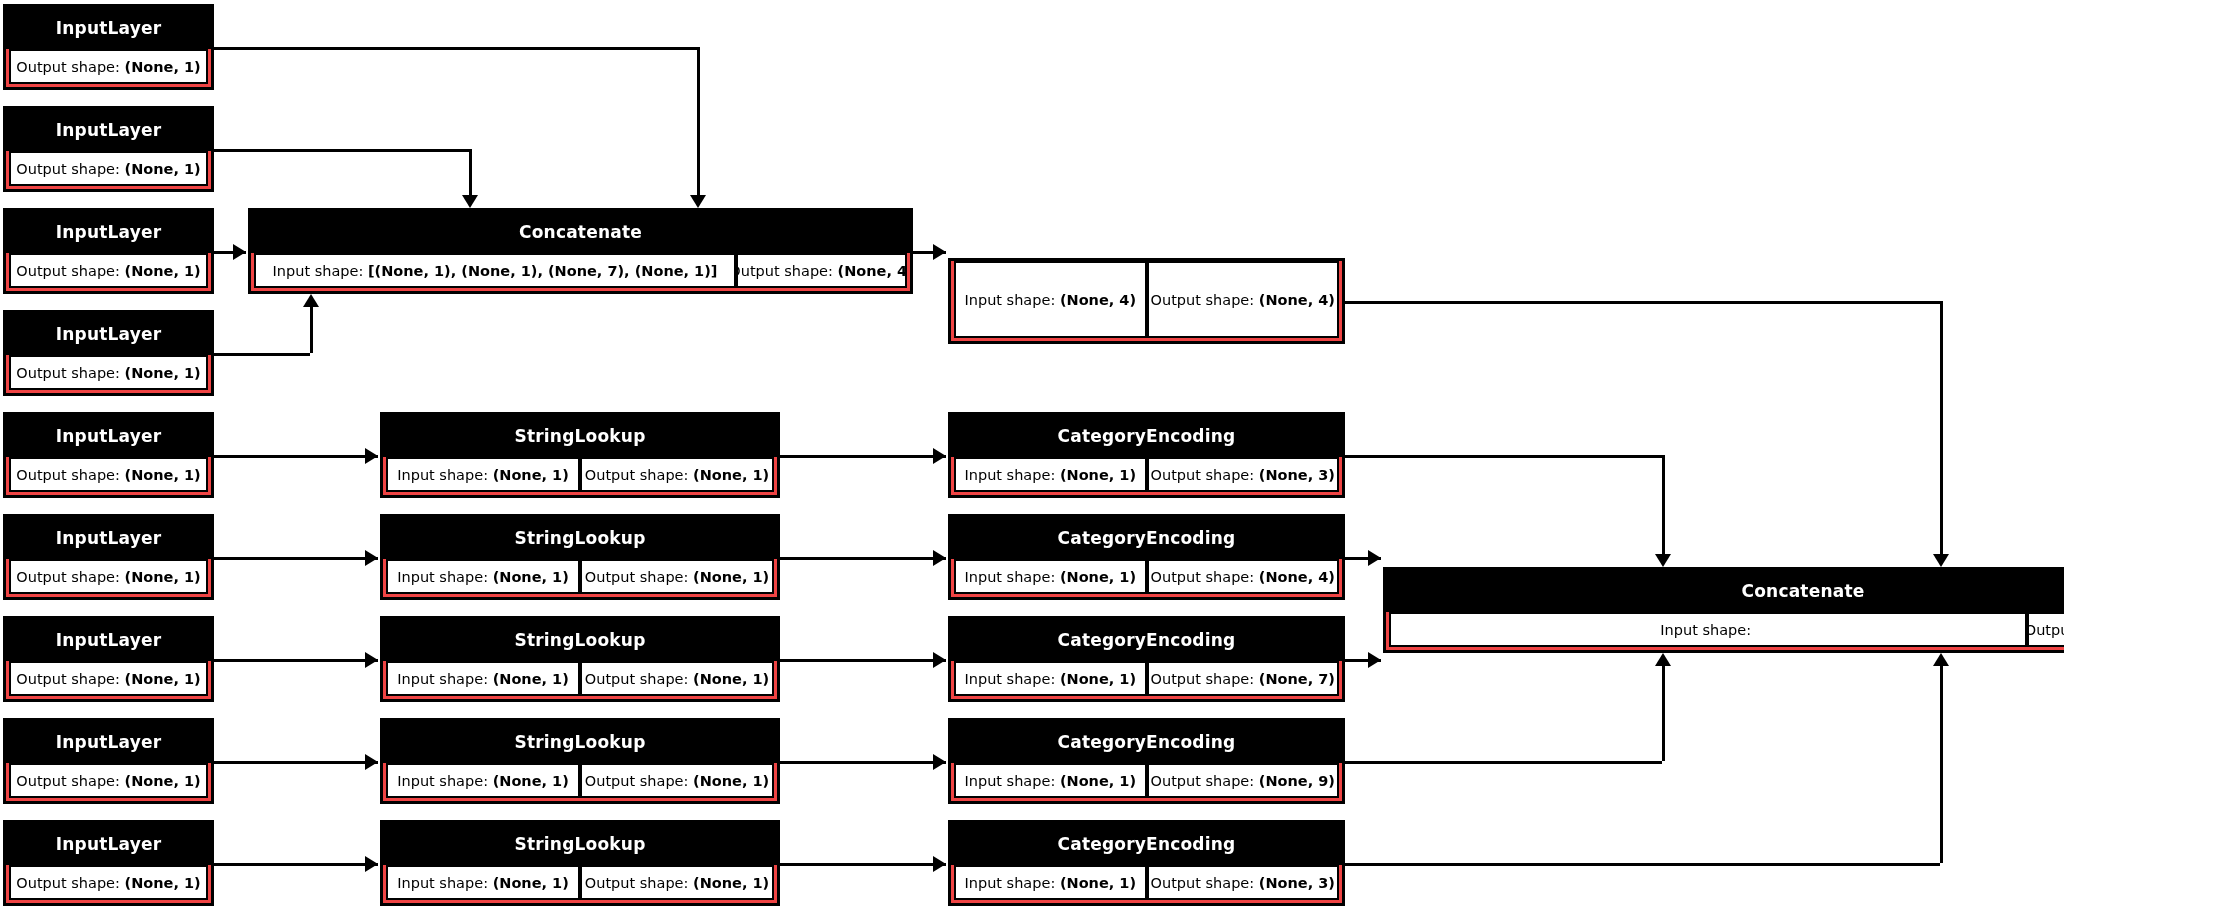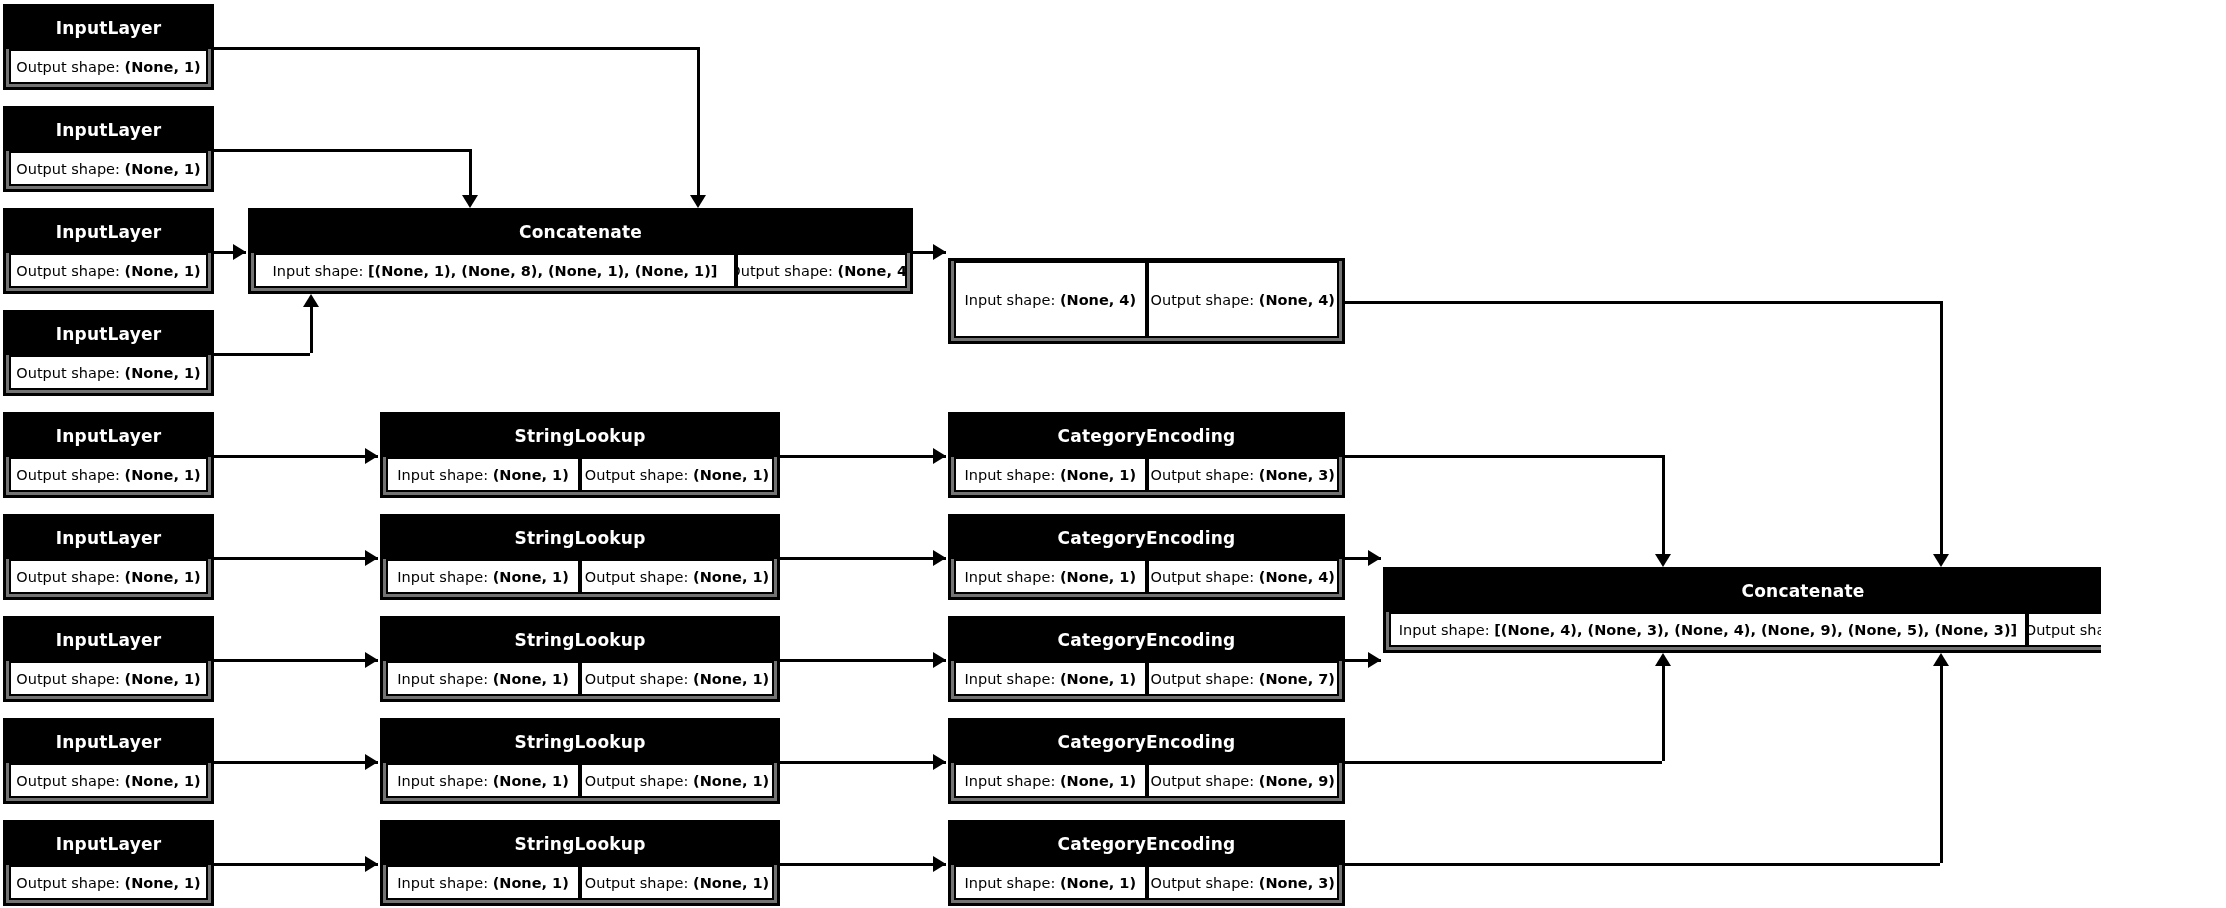--- a/index.html
+++ b/index.html
@@ -1,26 +1,26 @@
 <!DOCTYPE html>
 <html><head>
 <meta charset="utf-8">
 <title>Keras Model Architecture</title>
 <style>
   html,body{margin:0;padding:0;background:#ffffff;}
   body{font-family:"DejaVu Sans","Liberation Sans",sans-serif;}
-  #canvas{position:relative;width:2064px;height:908px;background:#ffffff;overflow:hidden;padding-left:37px;}
+  #canvas{position:relative;width:2064px;height:908px;background:#ffffff;overflow:hidden;}
 
   
   .node{position:absolute;box-sizing:border-box;border:3px solid #000;background:#000;
         display:flex;flex-direction:column;z-index:3;}
   .node .title{flex:0 0 auto;color:#fff;background:#000;text-align:center;
         font-weight:bold;letter-spacing:.2px;display:flex;align-items:center;
         justify-content:center;}
-  .node .shapes{display:flex;flex:1 1 auto;background:#737373;}
+  .node .shapes{display:flex;flex:1 1 auto;background:#ef4444;}
   .node .cell{background:#fff;border:2px solid #000;margin:0 0 0 0;
         display:flex;align-items:center;justify-content:center;
         color:#000;white-space:nowrap;overflow:hidden;}
   .node .cell + .cell{border-left:2px solid #000;}
   .node .cell .lbl{font-weight:normal;}
   .node .cell .val{font-weight:bold;}
 
   
   .node.h85{height:86px;}
   .node.h85 .title{height:42px;font-size:17px;}
@@ -143,21 +143,21 @@
       </div>
     </div>
   </div>
 
   <div class="node h85" style="left:248px;top:208px;width:665px;">
     <div class="title">Concatenate</div>
     <div class="shapes">
       <div class="cell" style="flex:0 0 460px;">
         <span class="lbl">Input shape:</span>
         <span>&nbsp;</span>
-        <span class="val">[(None, 1), (None, 8), (None, 1), (None, 1)]</span>
+        <span class="val">[(None, 1), (None, 1), (None, 7), (None, 1)]</span>
       </div>
       <div class="cell" style="flex:1 1 auto;">
         <span class="lbl">Output shape:</span>
         <span>&nbsp;</span>
         <span class="val">(None, 4)</span>
       </div>
     </div>
   </div>
 
   <div class="node h85" style="left:948px;top:258px;width:397px;">
@@ -377,21 +377,20 @@
         </div>
       </div>
     </div>
 
   <div class="node h85" style="left:1383px;top:567px;width:840px;">
     <div class="title">Concatenate</div>
     <div class="shapes">
       <div class="cell" style="flex:0 0 616px;">
         <span class="lbl">Input shape:</span>
         <span>&nbsp;</span>
-        <span class="val">[(None, 4), (None, 3), (None, 4), (None, 9), (None, 5), (None, 3)]</span>
       </div>
       <div class="cell" style="flex:1 1 auto;">
         <span class="lbl">Output shape:</span>
         <span>&nbsp;</span>
         <span class="val">(None, 28)</span>
       </div>
     </div>
   </div>
 
 </div>

